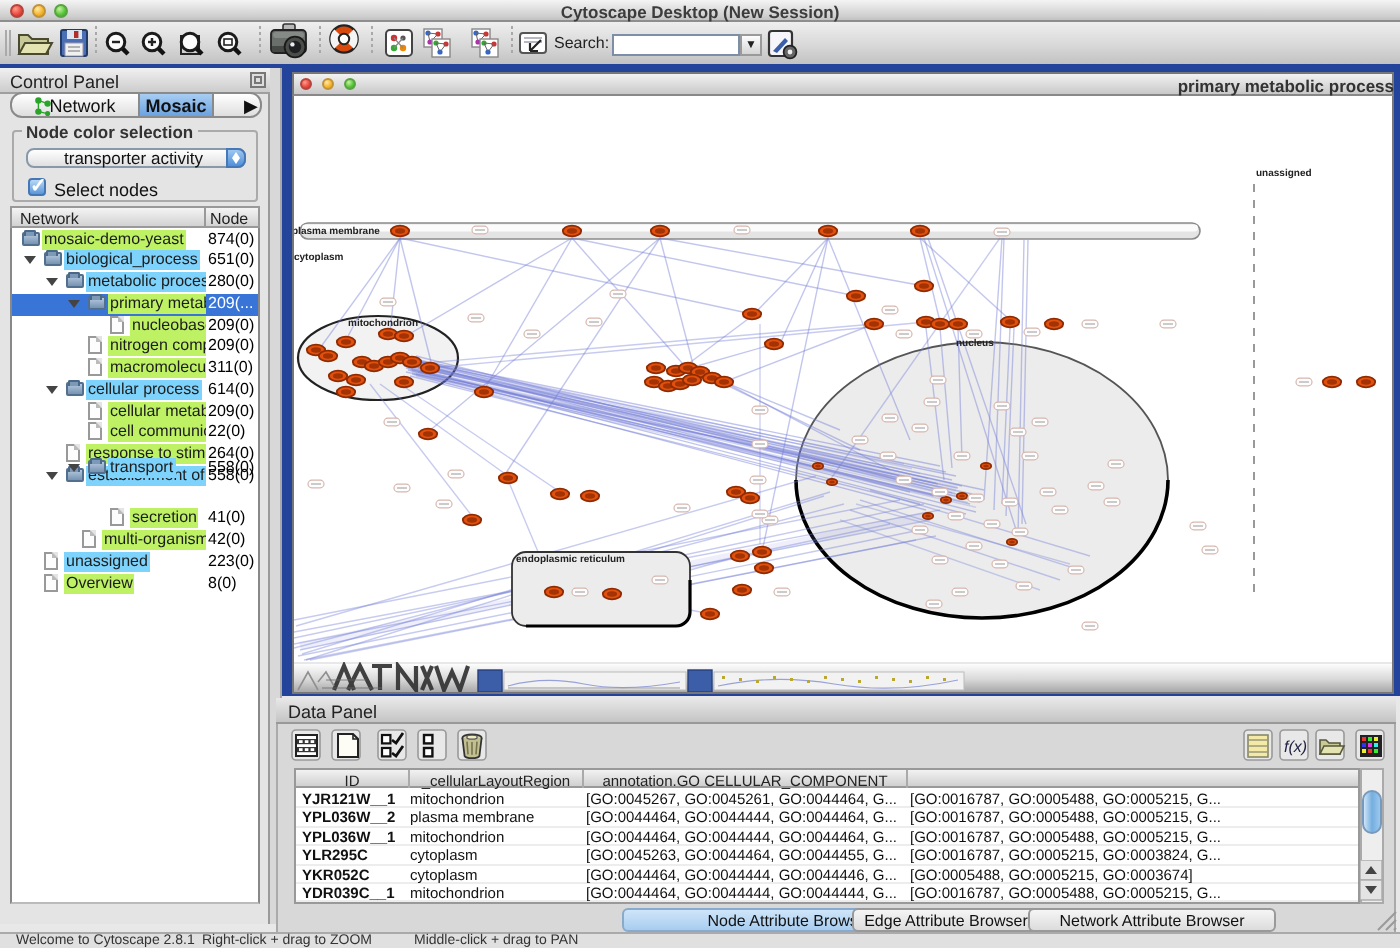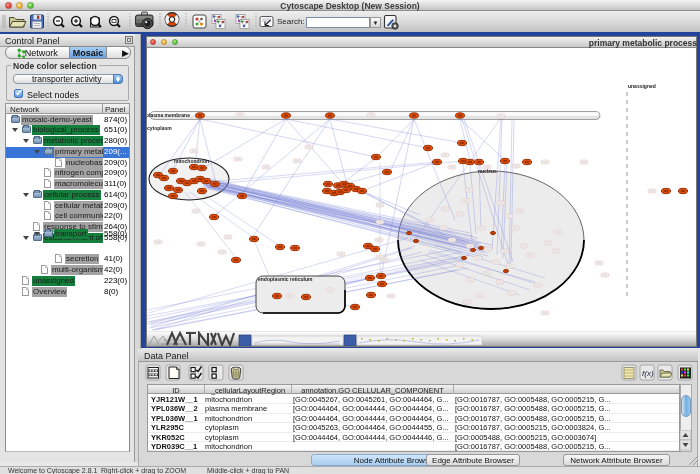--- a/index.html
+++ b/index.html
@@ -41,22 +41,22 @@
 #chklbl{left:27px;top:90px;font-size:9px;color:#111;}
 
 #treebox{left:5px;top:103px;width:125px;height:349px;background:#fff;border:1px solid #888;border-bottom-color:#bbb;}
 #treehead{left:5px;top:103px;width:125px;height:11px;background:linear-gradient(#f4f4f4,#d2d2d2);border:1px solid #999;font-size:8px;color:#222;}
 #treehead .h1{position:absolute;left:4px;top:1px;}
 #treehead .h2{position:absolute;left:99px;top:1px;}
 #treehead .hd{position:absolute;left:96px;top:0;width:1px;height:10px;background:#999;}
 .trow{position:absolute;left:6px;width:123px;height:11px;font-size:8px;}
 .trow .lbl{position:absolute;top:0px;padding:0 1px;height:10px;line-height:10px;color:#1c1c1c;white-space:nowrap;overflow:hidden;}
 .trow .num{position:absolute;left:98px;top:0;width:25px;height:10px;line-height:10px;color:#000;}
-.green{background:#a3a3a3;}
-.red{background:#15803d;text-align:center;}
+.green{background:#bef264;}
+.red{background:#7dd3fc;text-align:center;}
 .selrow{background:#3875d7;}
 .arrow{position:absolute;top:3px;width:0;height:0;border-left:3px solid transparent;border-right:3px solid transparent;border-top:4.5px solid #444;}
 .folder{position:absolute;top:1px;width:9px;height:7px;background:linear-gradient(#b4c9de,#7693b2);border:1px solid #52708e;border-radius:1px;}
 .folder:before{content:"";position:absolute;left:0;top:-2px;width:4px;height:2px;background:#7c99b8;border:1px solid #4a6888;border-bottom:none;border-radius:1px 1px 0 0;}
 .ficon{position:absolute;top:0px;width:7px;height:9px;background:#fdfdfd;border:1px solid #999;}
 .ficon:before{content:"";position:absolute;right:-1px;top:-1px;border-top:3px solid #e4e4e4;border-left:3px solid #bbb;}
 
 #desktop{left:135px;top:32px;width:565px;height:316px;background:#24439b;}
 #frame{left:146px;top:36px;width:551px;height:311px;background:#fff;border:1px solid #777;}
 #ftitle{left:146px;top:36px;width:551px;height:12px;background:linear-gradient(#f2f2f2,#c8c8c8);border:1px solid #777;border-bottom:1px solid #888;}
@@ -78,21 +78,21 @@
 .drow .c2{position:absolute;left:57px;width:85px;}
 .drow .c3{position:absolute;left:145px;width:159px;}
 .drow .c4{position:absolute;left:307px;width:170px;}
 
 #vsb{left:680px;top:384px;width:12px;height:68px;background:#eee;border:1px solid #aaa;}
 #vsbthumb{left:681px;top:395px;width:10px;height:22px;border-radius:5px;background:linear-gradient(90deg,#cfe6fa,#74aede 50%,#9cc8ee);border:1px solid #7799bb;}
 
 .btab{position:absolute;top:454px;height:12px;border:1px solid #999;border-radius:3px;font-size:8px;color:#111;text-align:center;line-height:11px;background:linear-gradient(#f5f5f5,#dcdcdc);}
 #btab1{left:311px;width:126px;background:linear-gradient(#cfe5fa,#a8cdf0);border-color:#88aacc;text-align:right;}
 #btab2{left:426px;width:94px;}
-#btab3{left:563px;width:107px;}
+#btab3{left:514px;width:124px;}
 
 #status{left:0;top:466px;width:700px;height:8px;background:#e0e0e0;border-top:1px solid #aaa;font-size:7px;color:#333;}
 #status span{position:absolute;top:0px;}
 #divider{left:135px;top:34px;width:6px;height:428px;background:#d8d8d8;border-right:1px solid #a8a8a8;}
 </style></head>
 <body>
 <div id="page">
 <div id="titlebar" class="abs">
       <div class="abs tl t1" style="top:2px;left:5px;"></div>
       <div class="abs tl t2" style="top:2px;left:16px;"></div>
@@ -205,21 +205,21 @@
 <div id="grpbox" class="abs"></div>
 <span id="grplbl" class="abs">Node color selection</span>
 <div id="dropdown" class="abs">transporter activity</div>
 <div id="dropbtn" class="abs"></div>
 <div id="chk" class="abs"></div>
 <span id="chklbl" class="abs">Select nodes</span>
 <div id="treebox" class="abs"></div>
 <div id="treehead" class="abs">
       <span class="h1">Network</span>
       <span class="hd"></span>
-      <span class="h2">Panel</span>
+      <span class="h2">Node</span>
     </div>
 <div id="treerows" class="abs" style="left:0;top:0;">
       <div class="trow" style="top:114.5px;">
         <div class="folder" style="left:5px;"></div>
         <div class="lbl green" style="left:15px;max-width:82px;">mosaic-demo-yeast</div>
         <div class="num">874(0)</div>
       </div>
       <div class="trow" style="top:125.3px;">
         <div class="arrow" style="left:6px;"></div>
         <div class="folder" style="left:16px;"></div>
@@ -805,20 +805,21 @@
       </div>
       <div class="drow" style="top:432.5999999999999px;">
         <b>YKR052C</b>
         <span class="c2">cytoplasm</span>
         <span class="c3">[GO:0044464, GO:0044444, GO:0044446, G...</span>
         <span class="c4">[GO:0005488, GO:0005215, GO:0003674]</span>
       </div>
       <div class="drow" style="top:441.9999999999999px;">
         <b>YDR039C__1</b>
         <span class="c2">mitochondrion</span>
+        <span class="c3">[GO:0044464, GO:0044444, GO:0044444, G...</span>
         <span class="c4">[GO:0016787, GO:0005488, GO:0005215, G...</span>
       </div>
     </div>
 <div id="vsb" class="abs"></div>
 <div id="vsbthumb" class="abs"></div>
 <svg class="abs" style="left:680px;top:430px;" width="12" height="22">
       <rect x="0" y="0" width="11" height="10" fill="#e4e4e4" stroke="#aaa" stroke-width="0.7"></rect>
       <rect x="0" y="10" width="11" height="10" fill="#e4e4e4" stroke="#aaa" stroke-width="0.7"></rect>
       <path d="M5.5 3 L8.5 7 L2.5 7 Z" fill="#444"></path>
       <path d="M2.5 13 L8.5 13 L5.5 17 Z" fill="#444"></path>

